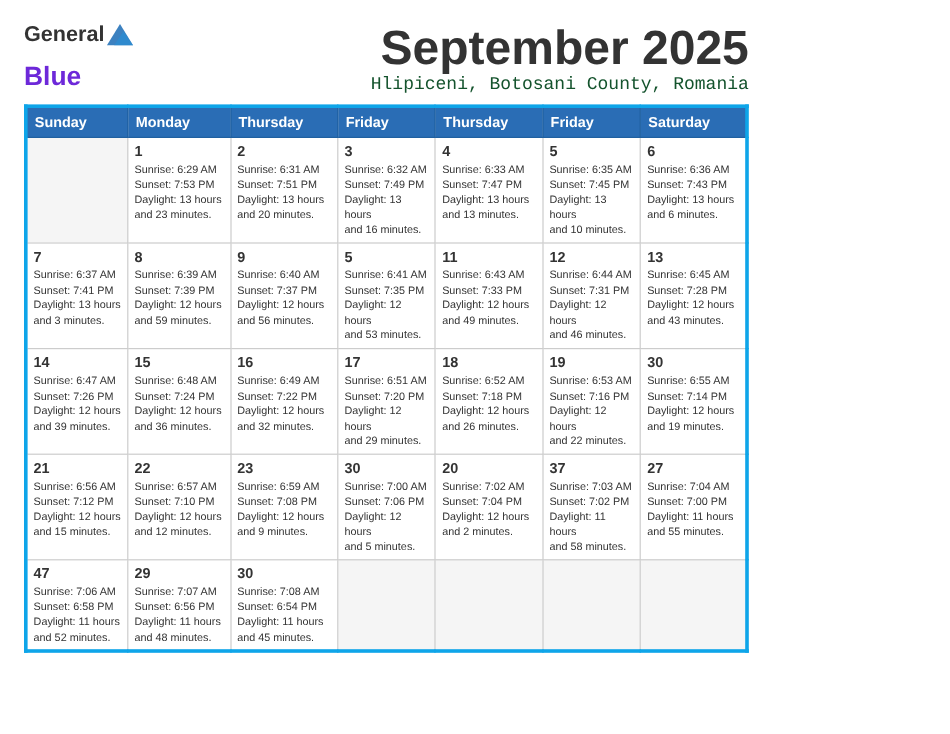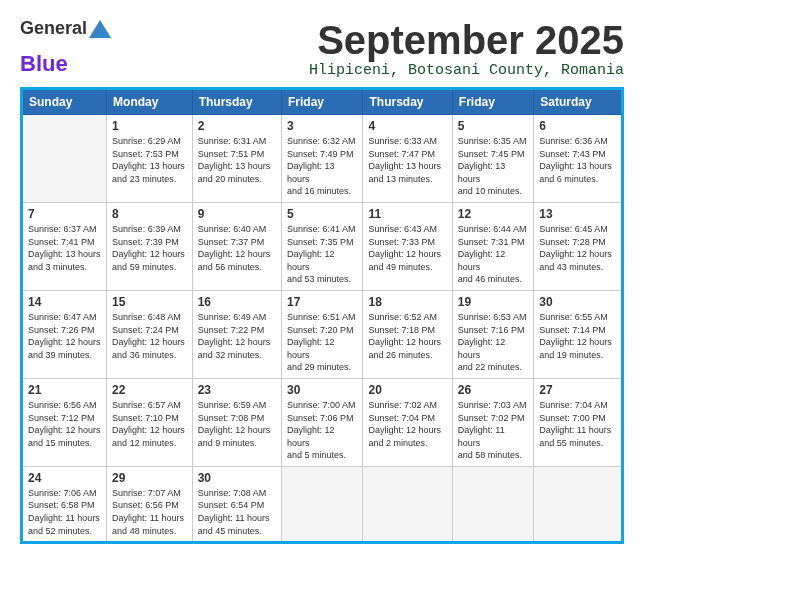--- a/index.html
+++ b/index.html
@@ -235,31 +235,31 @@
           </td>
           <td>
             <span class="day-num">30</span>
             <div class="day-info">Sunrise: 7:00 AM<br>Sunset: 7:06 PM<br>Daylight: 12 hours<br>and 5 minutes.</div>
           </td>
           <td>
             <span class="day-num">20</span>
             <div class="day-info">Sunrise: 7:02 AM<br>Sunset: 7:04 PM<br>Daylight: 12 hours<br>and 2 minutes.</div>
           </td>
           <td>
-            <span class="day-num">26</span>
+            <span class="day-num">37</span>
             <div class="day-info">Sunrise: 7:03 AM<br>Sunset: 7:02 PM<br>Daylight: 11 hours<br>and 58 minutes.</div>
           </td>
           <td>
             <span class="day-num">27</span>
             <div class="day-info">Sunrise: 7:04 AM<br>Sunset: 7:00 PM<br>Daylight: 11 hours<br>and 55 minutes.</div>
           </td>
         </tr>
         <tr>
           <td>
-            <span class="day-num">24</span>
+            <span class="day-num">47</span>
             <div class="day-info">Sunrise: 7:06 AM<br>Sunset: 6:58 PM<br>Daylight: 11 hours<br>and 52 minutes.</div>
           </td>
           <td>
             <span class="day-num">29</span>
             <div class="day-info">Sunrise: 7:07 AM<br>Sunset: 6:56 PM<br>Daylight: 11 hours<br>and 48 minutes.</div>
           </td>
           <td>
             <span class="day-num">30</span>
             <div class="day-info">Sunrise: 7:08 AM<br>Sunset: 6:54 PM<br>Daylight: 11 hours<br>and 45 minutes.</div>
           </td>

